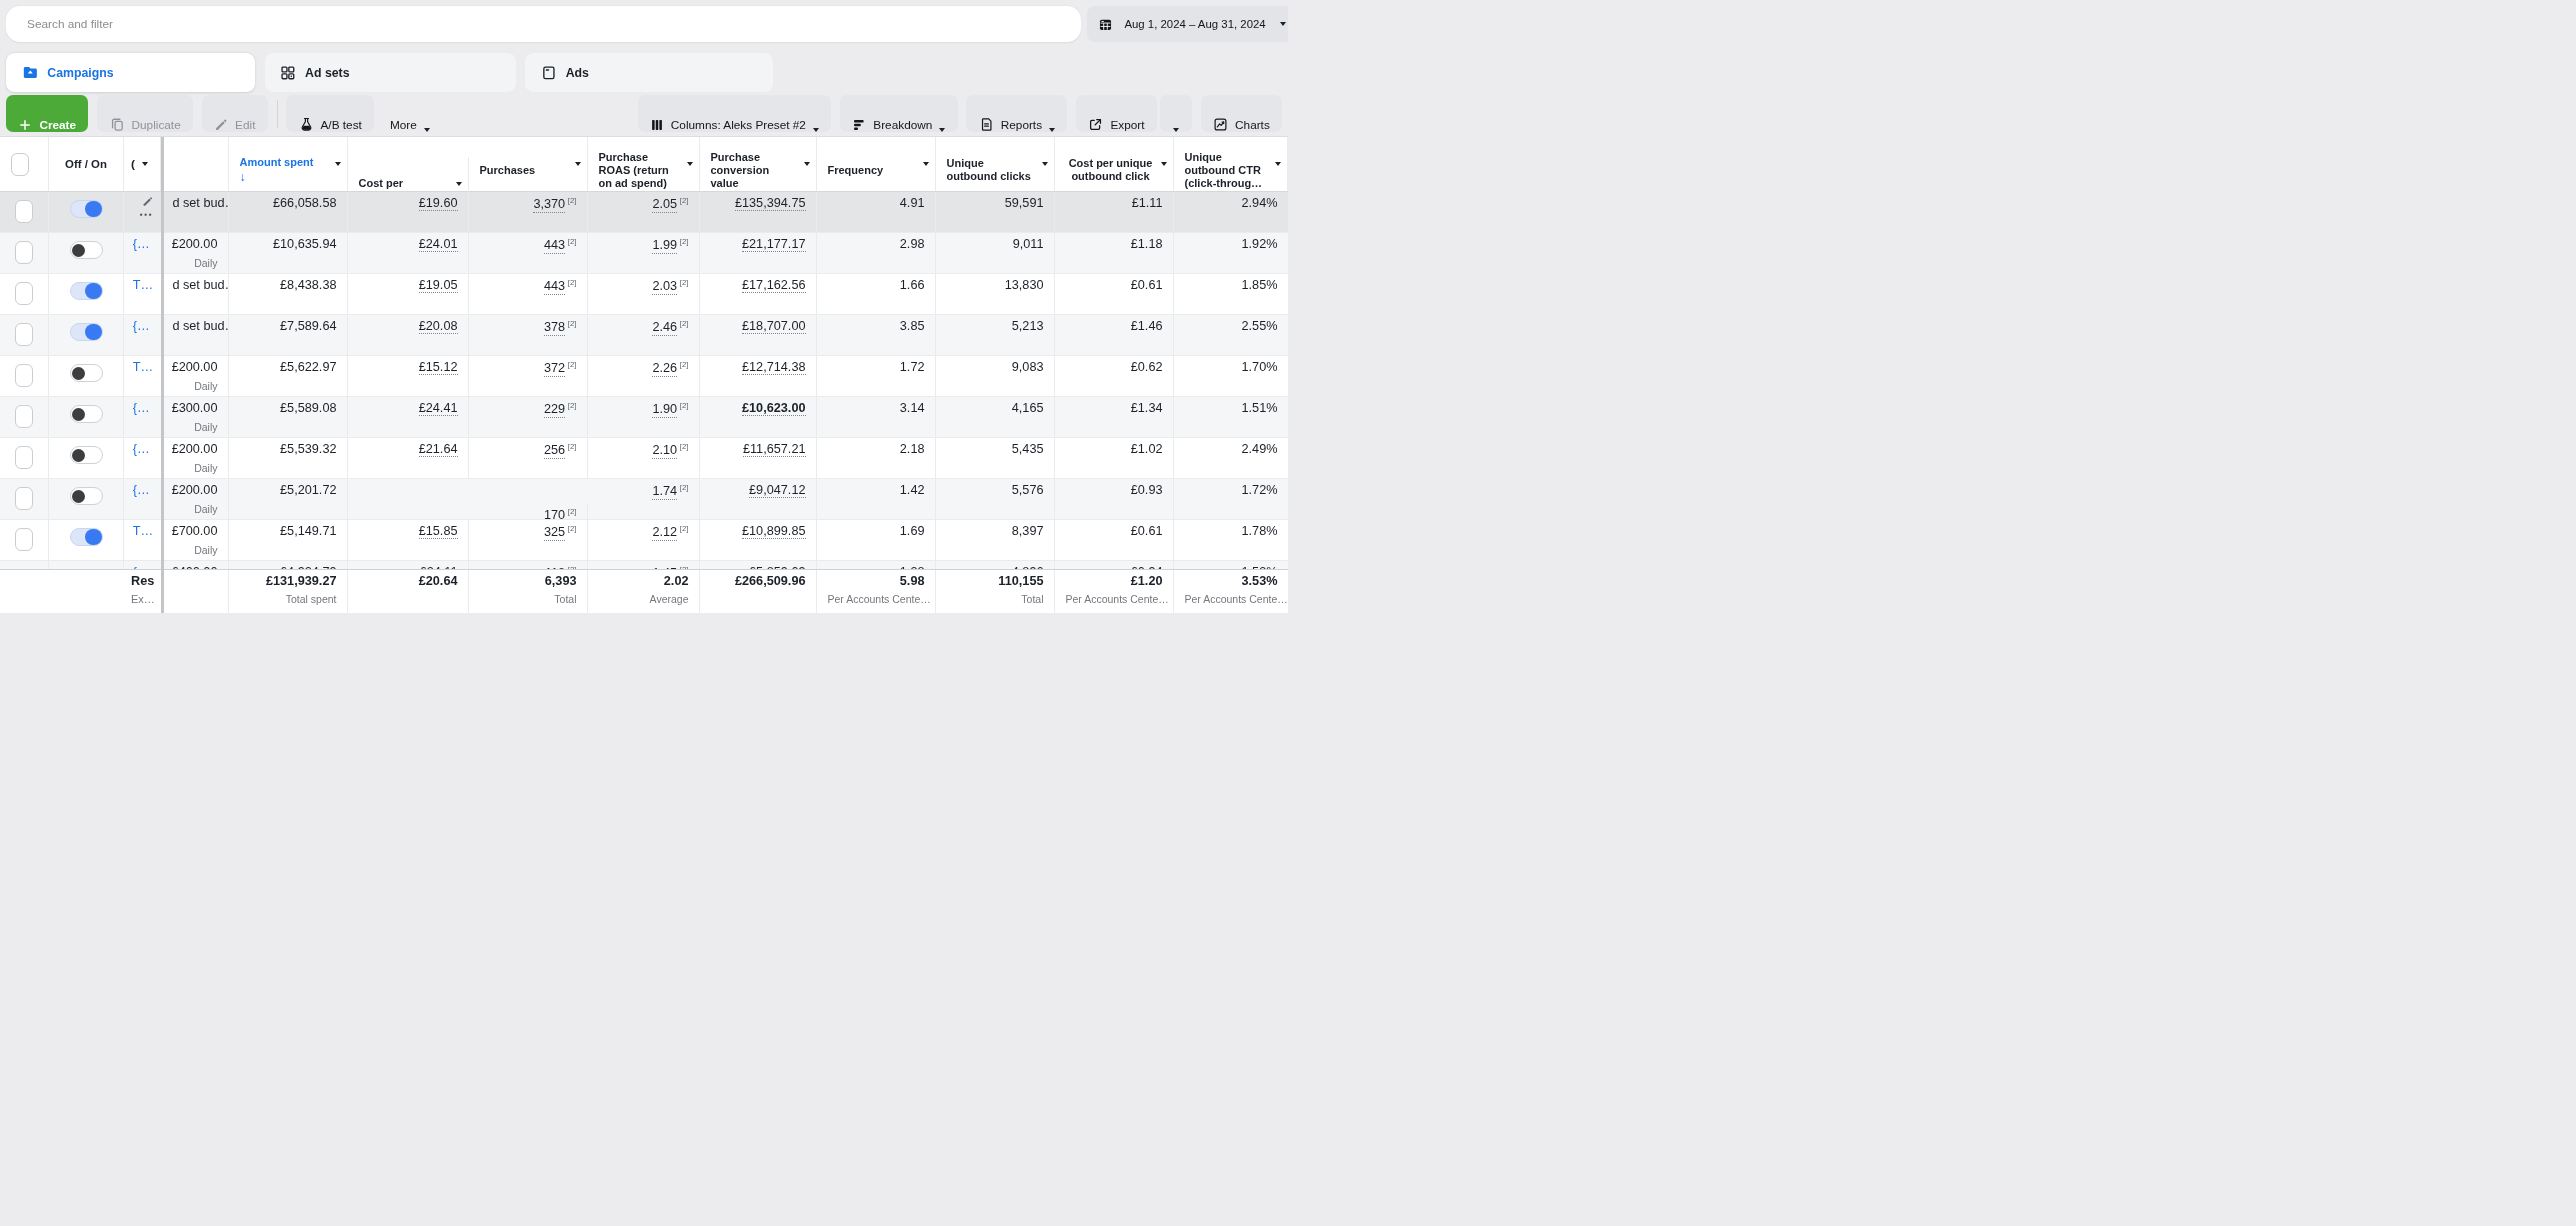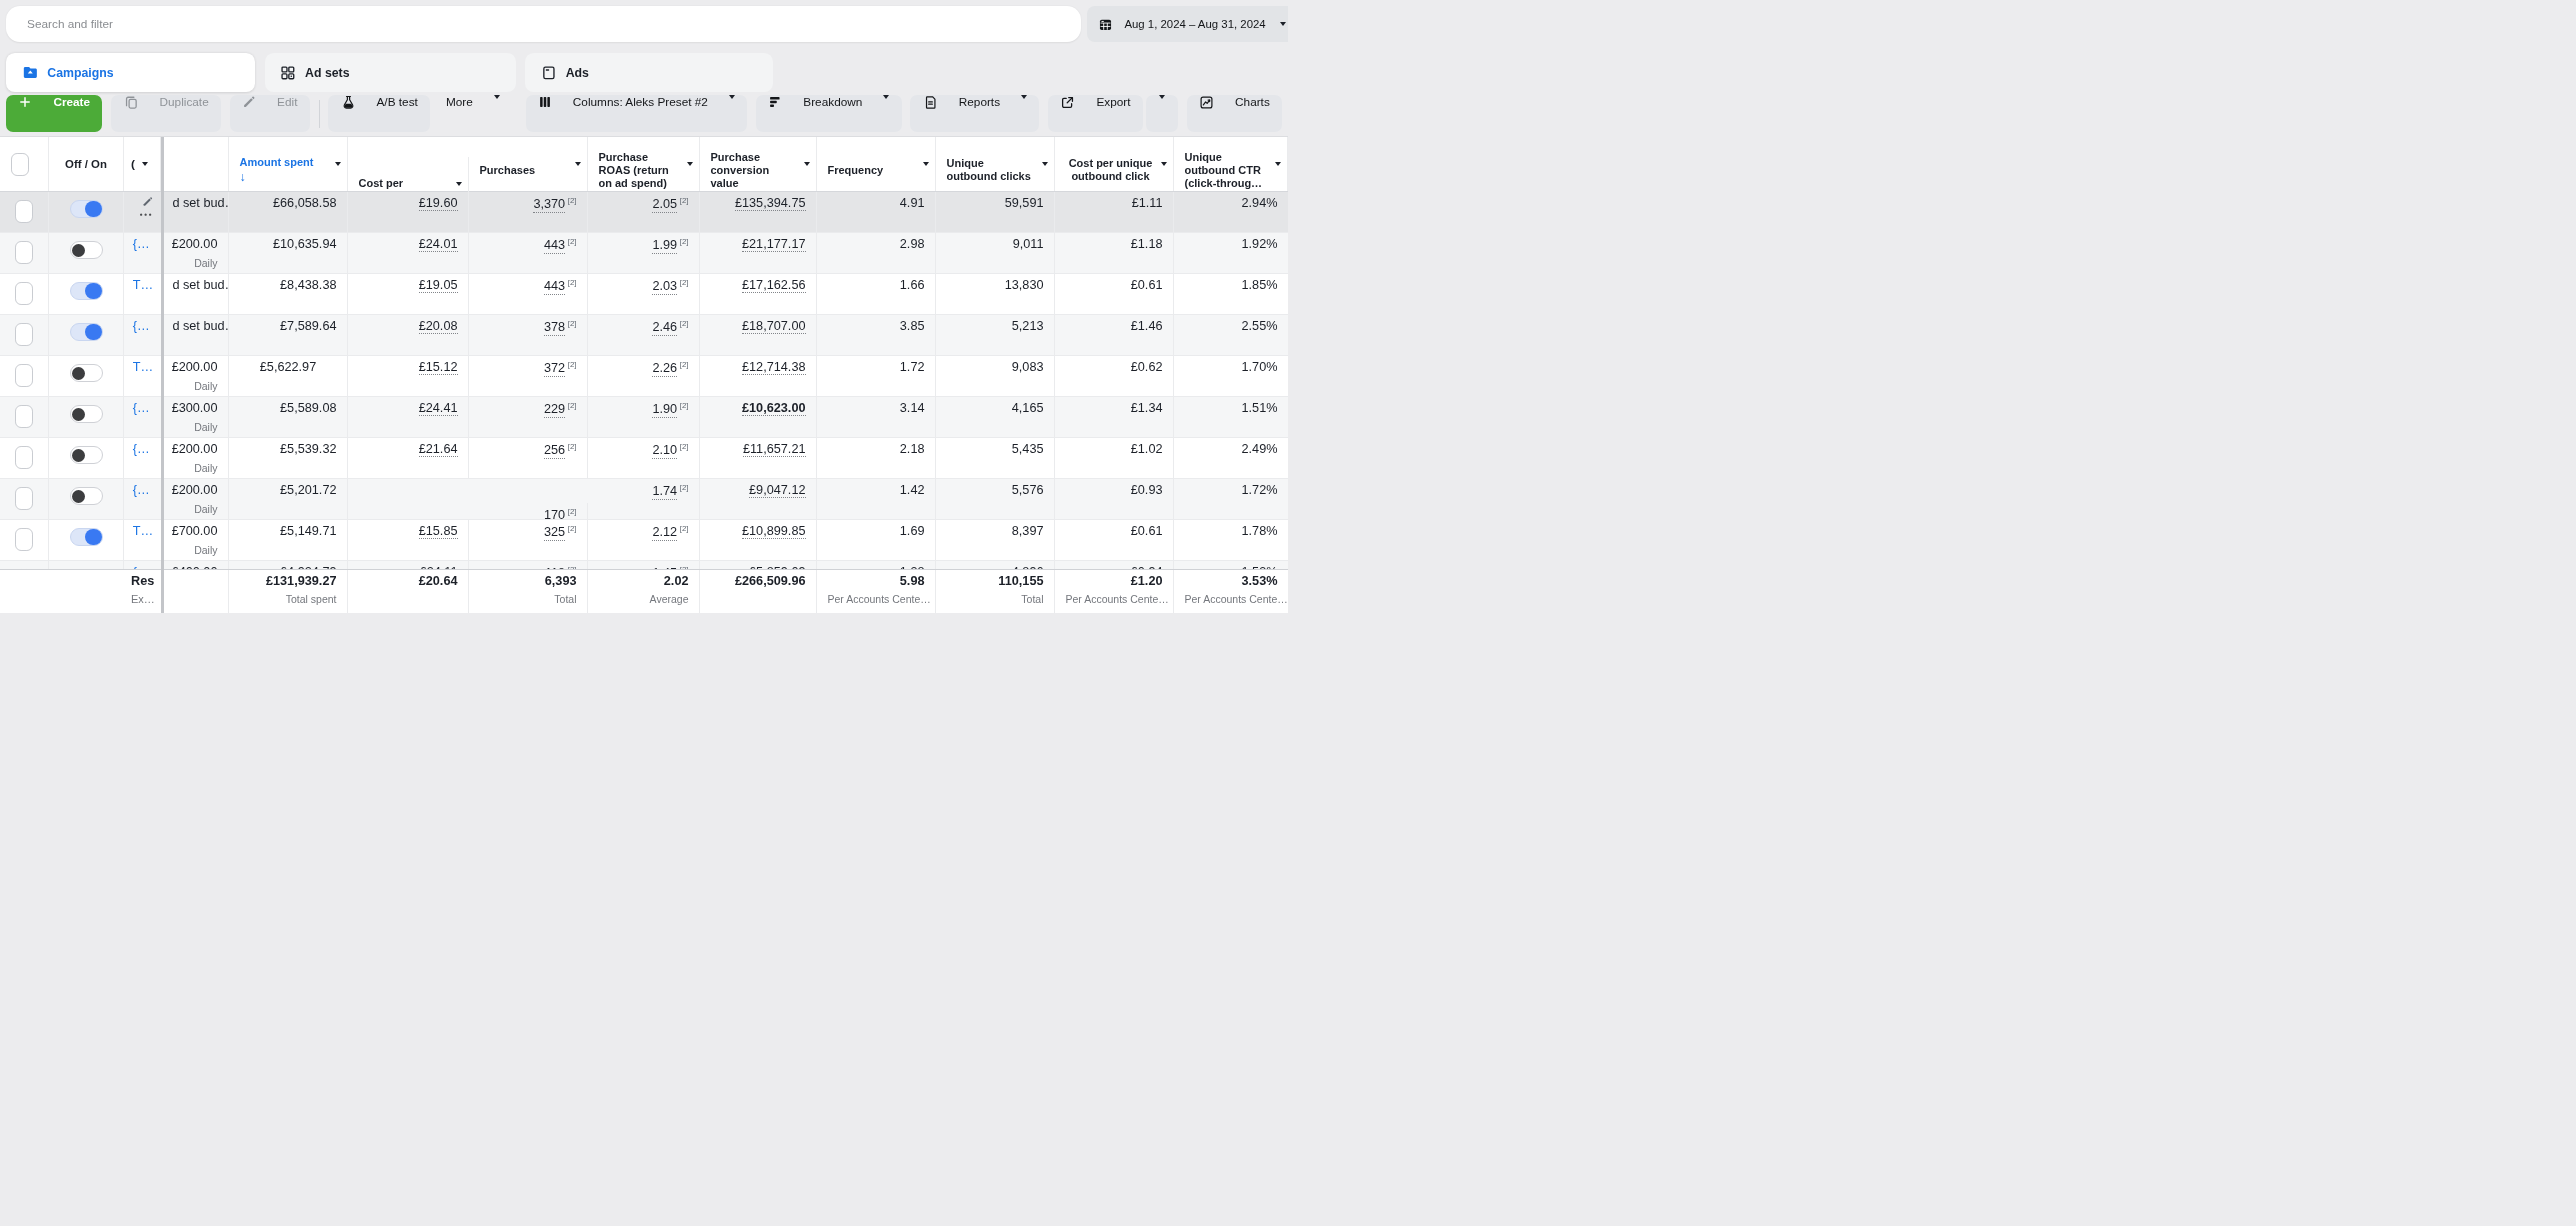--- a/index.html
+++ b/index.html
@@ -21,21 +21,21 @@
     border-top:4.8px solid #1c2028;display:inline-block}
   .datebtn .crt{margin-left:3.5px}
   
   .tabs{position:absolute;top:53px;left:6.1px;height:39px;display:flex;gap:9.6px}
   .tab{height:39px;border-radius:8.8px;background:#f3f4f5;display:flex;align-items:center;gap:8.8px;
     padding-left:15.8px;box-sizing:border-box;font-size:12.3px;font-weight:700;color:#1c2028;cursor:pointer}
   .tab.active{background:#fff;color:#1b74e4;box-shadow:0 0.9px 2.6px rgba(0,0,0,.12)}
   .tab-campaigns{width:249px}.tab-adsets{width:251px}.tab-ads{width:248px}
   
   .toolbar{position:absolute;top:95px;left:6.1px;width:1276px;height:37px;display:flex;align-items:center;gap:8.8px}
-  .btn{height:37px;border-radius:7px;background:#e4e6ea;display:flex;align-items:flex-start;gap:21px;
+  .btn{height:37px;border-radius:7px;background:#e4e6ea;display:flex;align-items:flex-end;gap:7px;
     padding:0 12.3px;font-size:11.8px;box-sizing:border-box;white-space:nowrap;cursor:pointer;color:#141619}
   .btn.green{background:#4cab38;color:#fff;font-weight:700}
   .btn.disabled{color:#8f9398;cursor:default}
   .btn.plain{background:transparent;padding:0 7px}
   .btn.sq{width:31.5px;justify-content:center;padding:0}
   .vsep{width:0.9px;height:28px;background:#d2d4d8}
   .ml-auto{margin-left:auto}
   .gap-sm{margin-left:-5.2px}
   
   .table{position:absolute;top:136px;left:0;width:1288px;height:478px;background:#fff;border-top:0.9px solid #dcdde0;box-sizing:border-box}
@@ -408,21 +408,21 @@
         <div class="cell ctr-al" style="width: 49px;">
           <div class="cb"></div>
         </div>
         <div class="cell ctr-al" style="width: 75px;">
           <div class="tgl off">
             <div class="knob"></div>
           </div>
         </div>
         <div class="cell left nb" style="width: 37px;"><span class="name-link">T…</span></div>
         <div class="cell" style="width: 68px;"><span>£200.00</span><span class="sub">Daily</span></div>
-        <div class="cell" style="width: 119px; text-align: center;"><span>£5,622.97</span></div>
+        <div class="cell" style="width: 119px;"><span>£5,622.97</span></div>
         <div class="cell" style="width: 121px;"><span class="dots-u">£15.12</span></div>
         <div class="cell" style="width: 119px;"><span class="dots-u">372</span><sup class="fn">[2]</sup></div>
         <div class="cell" style="width: 112px;"><span class="dots-u">2.26</span><sup class="fn">[2]</sup></div>
         <div class="cell" style="width: 117px;"><span class="dots-u">£12,714.38</span></div>
         <div class="cell" style="width: 119px;"><span>1.72</span></div>
         <div class="cell" style="width: 119px;"><span>9,083</span></div>
         <div class="cell" style="width: 119px;"><span>£0.62</span></div>
         <div class="cell nb" style="width: 114px;"><span>1.70%</span></div>
       </div>
       <div class="trow even">

